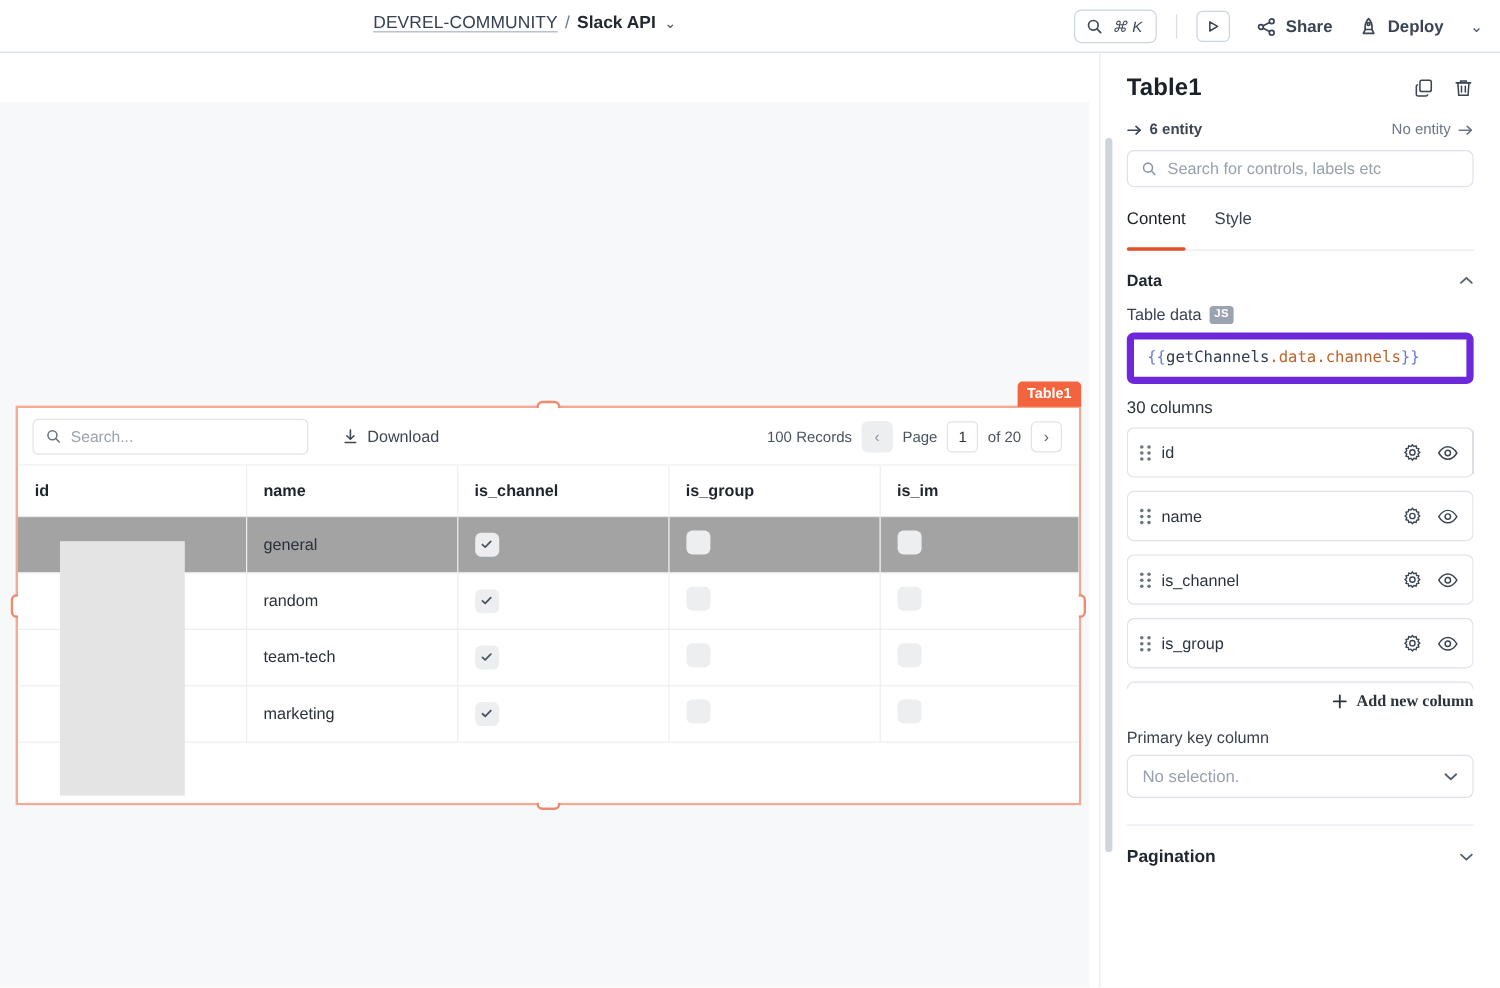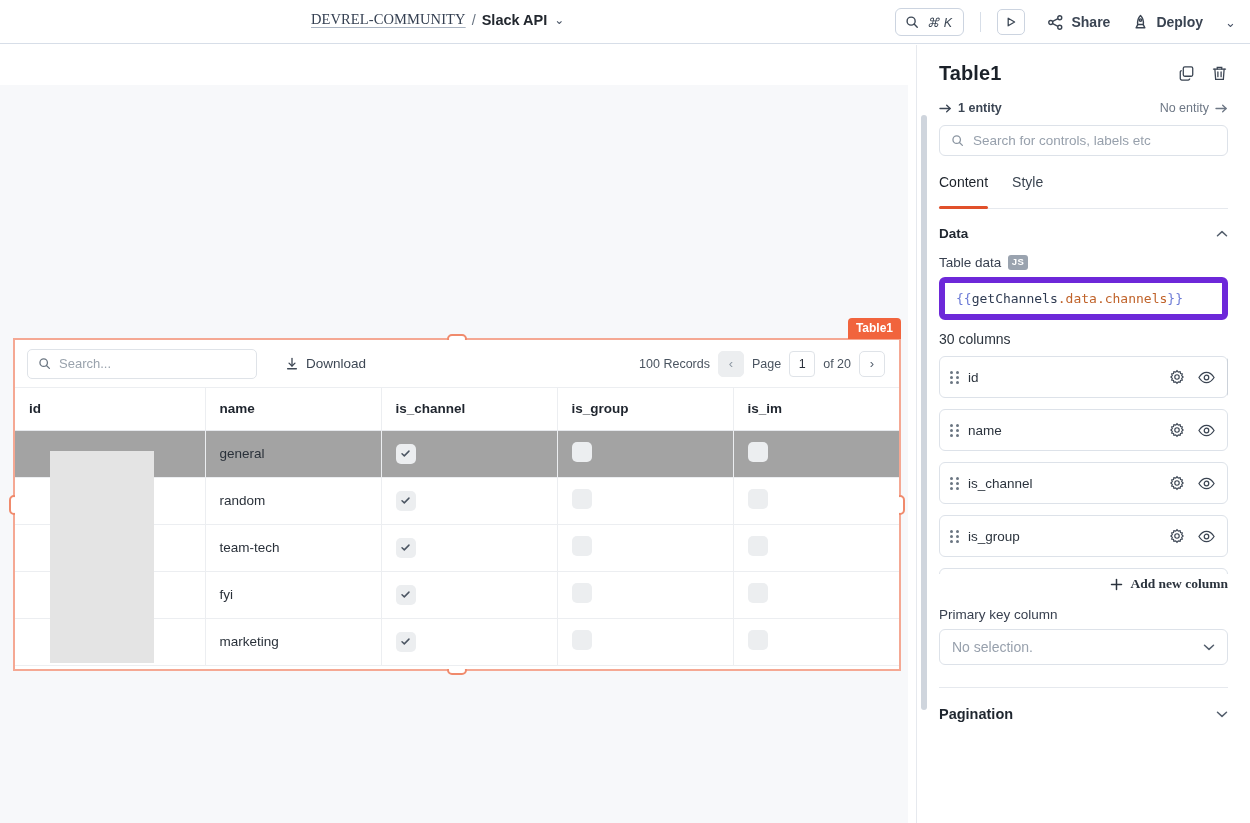--- a/index.html
+++ b/index.html
@@ -21,21 +21,21 @@
     display: flex; align-items: center;
   }
   .breadcrumb {
     position: absolute; left: 311px; top: 11px;
     display: flex; align-items: center; gap: 6px;
     font-size: 14.5px; color: #354052;
   }
   .bc-org {
     color: #354052; text-decoration: underline;
     text-underline-offset: 3px; text-decoration-color: #aab4c2;
-    cursor: pointer; letter-spacing: .1px; font-family: Liberation Serif, serif;
+    cursor: pointer; letter-spacing: .1px;
   }
   .bc-sep { color: #6b7684; }
   .bc-app { font-weight: bold; color: #23282f; }
   .bc-caret { color: #4a5566; font-size: 12px; margin-left: 1px; }
 
   .hdr-right {
     position: absolute; right: 14px; top: 0; height: 44px;
     display: flex; align-items: center; gap: 0;
   }
   .search-pill {
@@ -405,31 +405,20 @@
                 <td><span class="cb">
                       <svg width="11" height="11" viewBox="0 0 12 12" fill="none" stroke="#4b5562" stroke-width="1.6" stroke-linecap="round" stroke-linejoin="round">
                         <path d="M2.2 6.3 L4.7 8.6 L9.8 3.4"></path>
                       </svg>
                     </span></td>
                 <td><span class="cb"></span></td>
                 <td><span class="cb"></span></td>
               </tr>
               <tr>
                 <td></td>
-                <td>fyi</td>
-                <td><span class="cb">
-                      <svg width="11" height="11" viewBox="0 0 12 12" fill="none" stroke="#4b5562" stroke-width="1.6" stroke-linecap="round" stroke-linejoin="round">
-                        <path d="M2.2 6.3 L4.7 8.6 L9.8 3.4"></path>
-                      </svg>
-                    </span></td>
-                <td><span class="cb"></span></td>
-                <td><span class="cb"></span></td>
-              </tr>
-              <tr>
-                <td></td>
                 <td>marketing</td>
                 <td><span class="cb">
                       <svg width="11" height="11" viewBox="0 0 12 12" fill="none" stroke="#4b5562" stroke-width="1.6" stroke-linecap="round" stroke-linejoin="round">
                         <path d="M2.2 6.3 L4.7 8.6 L9.8 3.4"></path>
                       </svg>
                     </span></td>
                 <td><span class="cb"></span></td>
                 <td><span class="cb"></span></td>
               </tr>
             </tbody>
@@ -462,21 +451,21 @@
           </span>
         </span>
       </div>
 
       <div class="entity-row">
         <span class="entity-left">
           <svg width="13" height="11" viewBox="0 0 14 12" fill="none" stroke="#3c4654" stroke-width="1.5" stroke-linecap="round" stroke-linejoin="round">
               <line x1="1" y1="6" x2="12" y2="6"></line>
               <path d="M8.3 2.5 L12 6 L8.3 9.5"></path>
             </svg>
-          <span>1 entity</span>
+          <span>6 entity</span>
         </span>
         <span class="entity-right">
           <span>No entity</span>
           <svg width="13" height="11" viewBox="0 0 14 12" fill="none" stroke="#6d7785" stroke-width="1.5" stroke-linecap="round" stroke-linejoin="round">
               <line x1="1" y1="6" x2="12" y2="6"></line>
               <path d="M8.3 2.5 L12 6 L8.3 9.5"></path>
             </svg>
         </span>
       </div>
 

